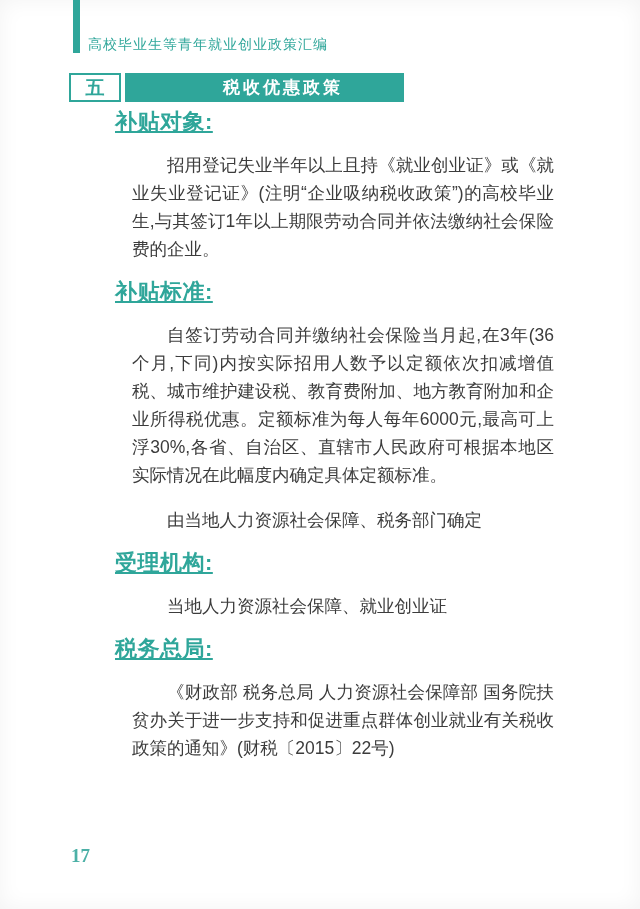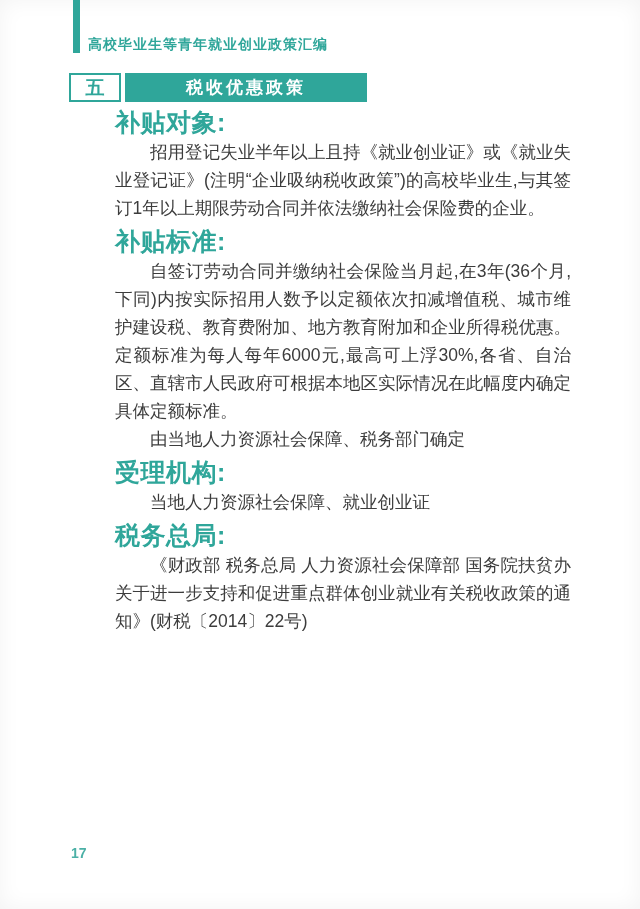--- a/index.html
+++ b/index.html
@@ -25,21 +25,21 @@
     width: 7px;
     height: 53px;
     background: var(--accent);
   }
   
   #doc-title {
     position: absolute;
     left: 88px;
     top: 36px;
     font-size: 14px;
-    font-weight: 700;
+    font-weight: 400;
     letter-spacing: 1px;
     color: var(--accent);
     white-space: nowrap;
   }
   
   #section-header {
     position: absolute;
     left: 69px;
     top: 73px;
     display: flex;
@@ -62,58 +62,61 @@
   #section-banner {
     width: 242px;
     background: var(--accent);
     color: #ffffff;
     font-size: 17px;
     font-weight: 700;
     letter-spacing: 3px;
     display: flex;
     align-items: center;
     justify-content: center;
+    padding-left: 37px;
   }
   
   #content {
     position: absolute;
     left: 115px;
     top: 110px;
     width: 456px;
     color: var(--text);
   }
   #content .section h3 {
     margin: 7px 0 4px 0;
-    font-size: 25px;
+    font-size: 22px;
     line-height: 24px;
     font-weight: 700;
     color: var(--accent);
     letter-spacing: 0.5px;
+    text-decoration: underline;
   }
   #content .section:first-child h3 {
     margin-top: 0;
   }
   #content .section p {
-    margin: 0;
+    margin: 17px;
     font-size: 17.5px;
     line-height: 28px;
     font-weight: 500;
     text-indent: 2em;
     text-align: justify;
     color: var(--text);
     letter-spacing: 0;
     word-break: break-all;
   }
   #page-number {
     position: absolute;
     left: 71px;
     top: 845px;
-    font-size: 14px;
+    font-size: 19px;
     font-weight: 600;
     color: var(--pagenum);
+    font-family: Liberation Serif, serif;
   }
 </style>
 </head>
 <body>
 
 <div id="page">
 
   <div id="vbar"></div>
 
   <div id="doc-title">高校毕业生等青年就业创业政策汇编</div>
@@ -134,19 +137,19 @@
       </div>
       <div class="section">
         <p>由当地人力资源社会保障、税务部门确定</p>
       </div>
       <div class="section">
         <h3>受理机构:</h3>
         <p>当地人力资源社会保障、就业创业证</p>
       </div>
       <div class="section">
         <h3>税务总局:</h3>
-        <p>《财政部 税务总局 人力资源社会保障部 国务院扶贫办关于进一步支持和促进重点群体创业就业有关税收政策的通知》(财税〔2014〕22号)</p>
+        <p>《财政部 税务总局 人力资源社会保障部 国务院扶贫办关于进一步支持和促进重点群体创业就业有关税收政策的通知》(财税〔2015〕22号)</p>
       </div>
     </div>
 
   <div id="page-number">17</div>
 
 </div>
 
 </body></html>

